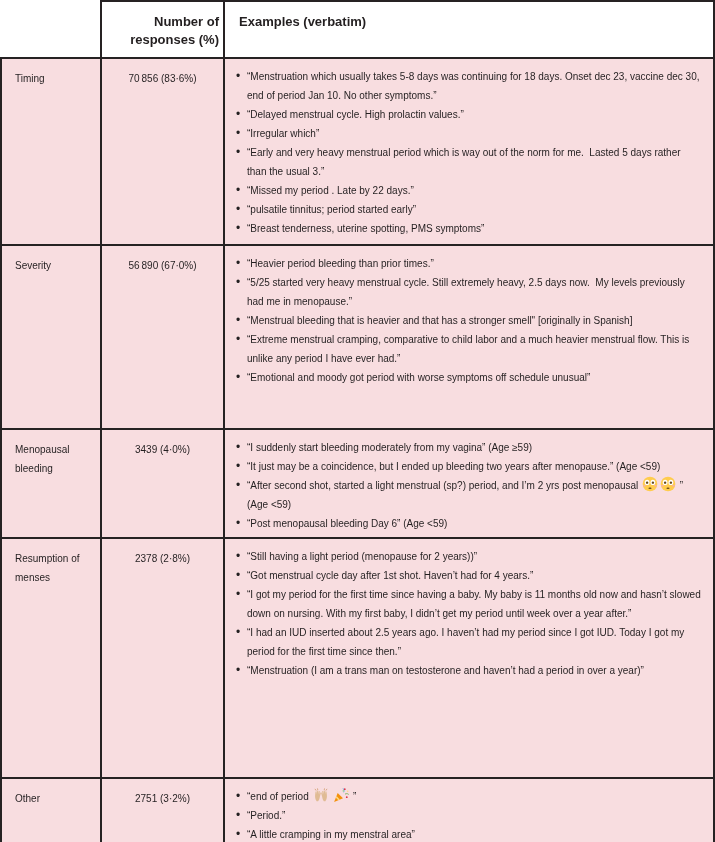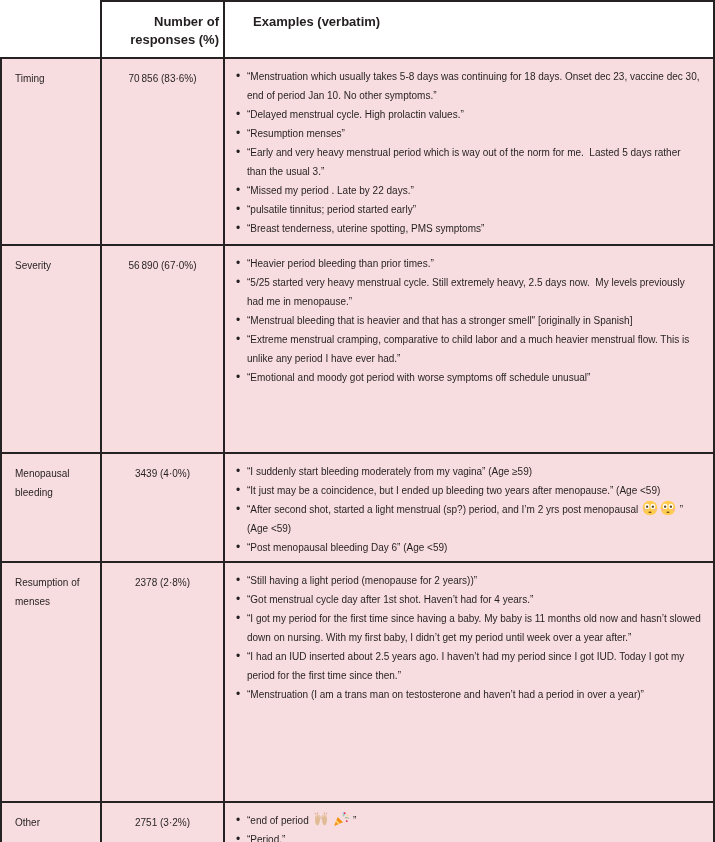--- a/index.html
+++ b/index.html
@@ -33,32 +33,32 @@
     vertical-align:top;
     text-align:left;
     font-weight:bold;
     font-size:13px;
     line-height:18px;
     padding:11px 4px 0 12px;
     height:57px;
   }
   th.corner{border:none;border-bottom:2px solid var(--border);border-right:2px solid var(--border);}
   th.num-h{border:2px solid var(--border);text-align:right;padding-left:13px;}
-  th.ex-h{border:2px solid var(--border);padding-left:28px;}
+  th.ex-h{border:2px solid var(--border);padding-left:14px;}
 
   
   tbody td{
     background:var(--pink);
     border:2px solid var(--border);
     vertical-align:top;
     font-size:10px;
   }
   tbody tr:last-child td{border-bottom:3px solid var(--border);}
   tbody tr:nth-of-type(1){height:187px;}
-  tbody tr:nth-of-type(2){height:208px;}
+  tbody tr:nth-of-type(2){height:184px;}
   tbody tr:nth-of-type(3){height:104px;}
   tbody tr:nth-of-type(4){height:240px;}
   tbody tr:nth-of-type(5){height:88px;}
 
   td.cat{padding:10px 6px 0 13px;line-height:19px;}
   td.num{padding:10px 4px 0 4px;text-align:center;line-height:19px;}
   td.ex{padding:8px 12px 4px 11px;}
 
   ul.exlist{list-style:none;margin:0;padding:0;}
   ul.exlist li{
@@ -98,21 +98,21 @@
     </tr>
   </thead>
   <tbody>
       <tr>
         <td class="cat"><span>Timing</span></td>
         <td class="num"><span>70 856 (83·6%)</span></td>
         <td class="ex">
           <ul class="exlist">
             <li>“Menstruation which usually takes 5-8 days was continuing for 18 days. Onset dec 23, vaccine dec 30, end of period Jan 10. No other symptoms.”</li>
             <li>“Delayed menstrual cycle. High prolactin values.”</li>
-            <li>“Resumption menses”</li>
+            <li>“Irregular which”</li>
             <li>“Early and very heavy menstrual period which is way out of the norm for me.  Lasted 5 days rather than the usual 3.”</li>
             <li>“Missed my period . Late by 22 days.”</li>
             <li>“pulsatile tinnitus; period started early”</li>
             <li>“Breast tenderness, uterine spotting, PMS symptoms”</li>
           </ul>
         </td>
       </tr>
       <tr>
         <td class="cat"><span>Severity</span></td>
         <td class="num"><span>56 890 (67·0%)</span></td>

